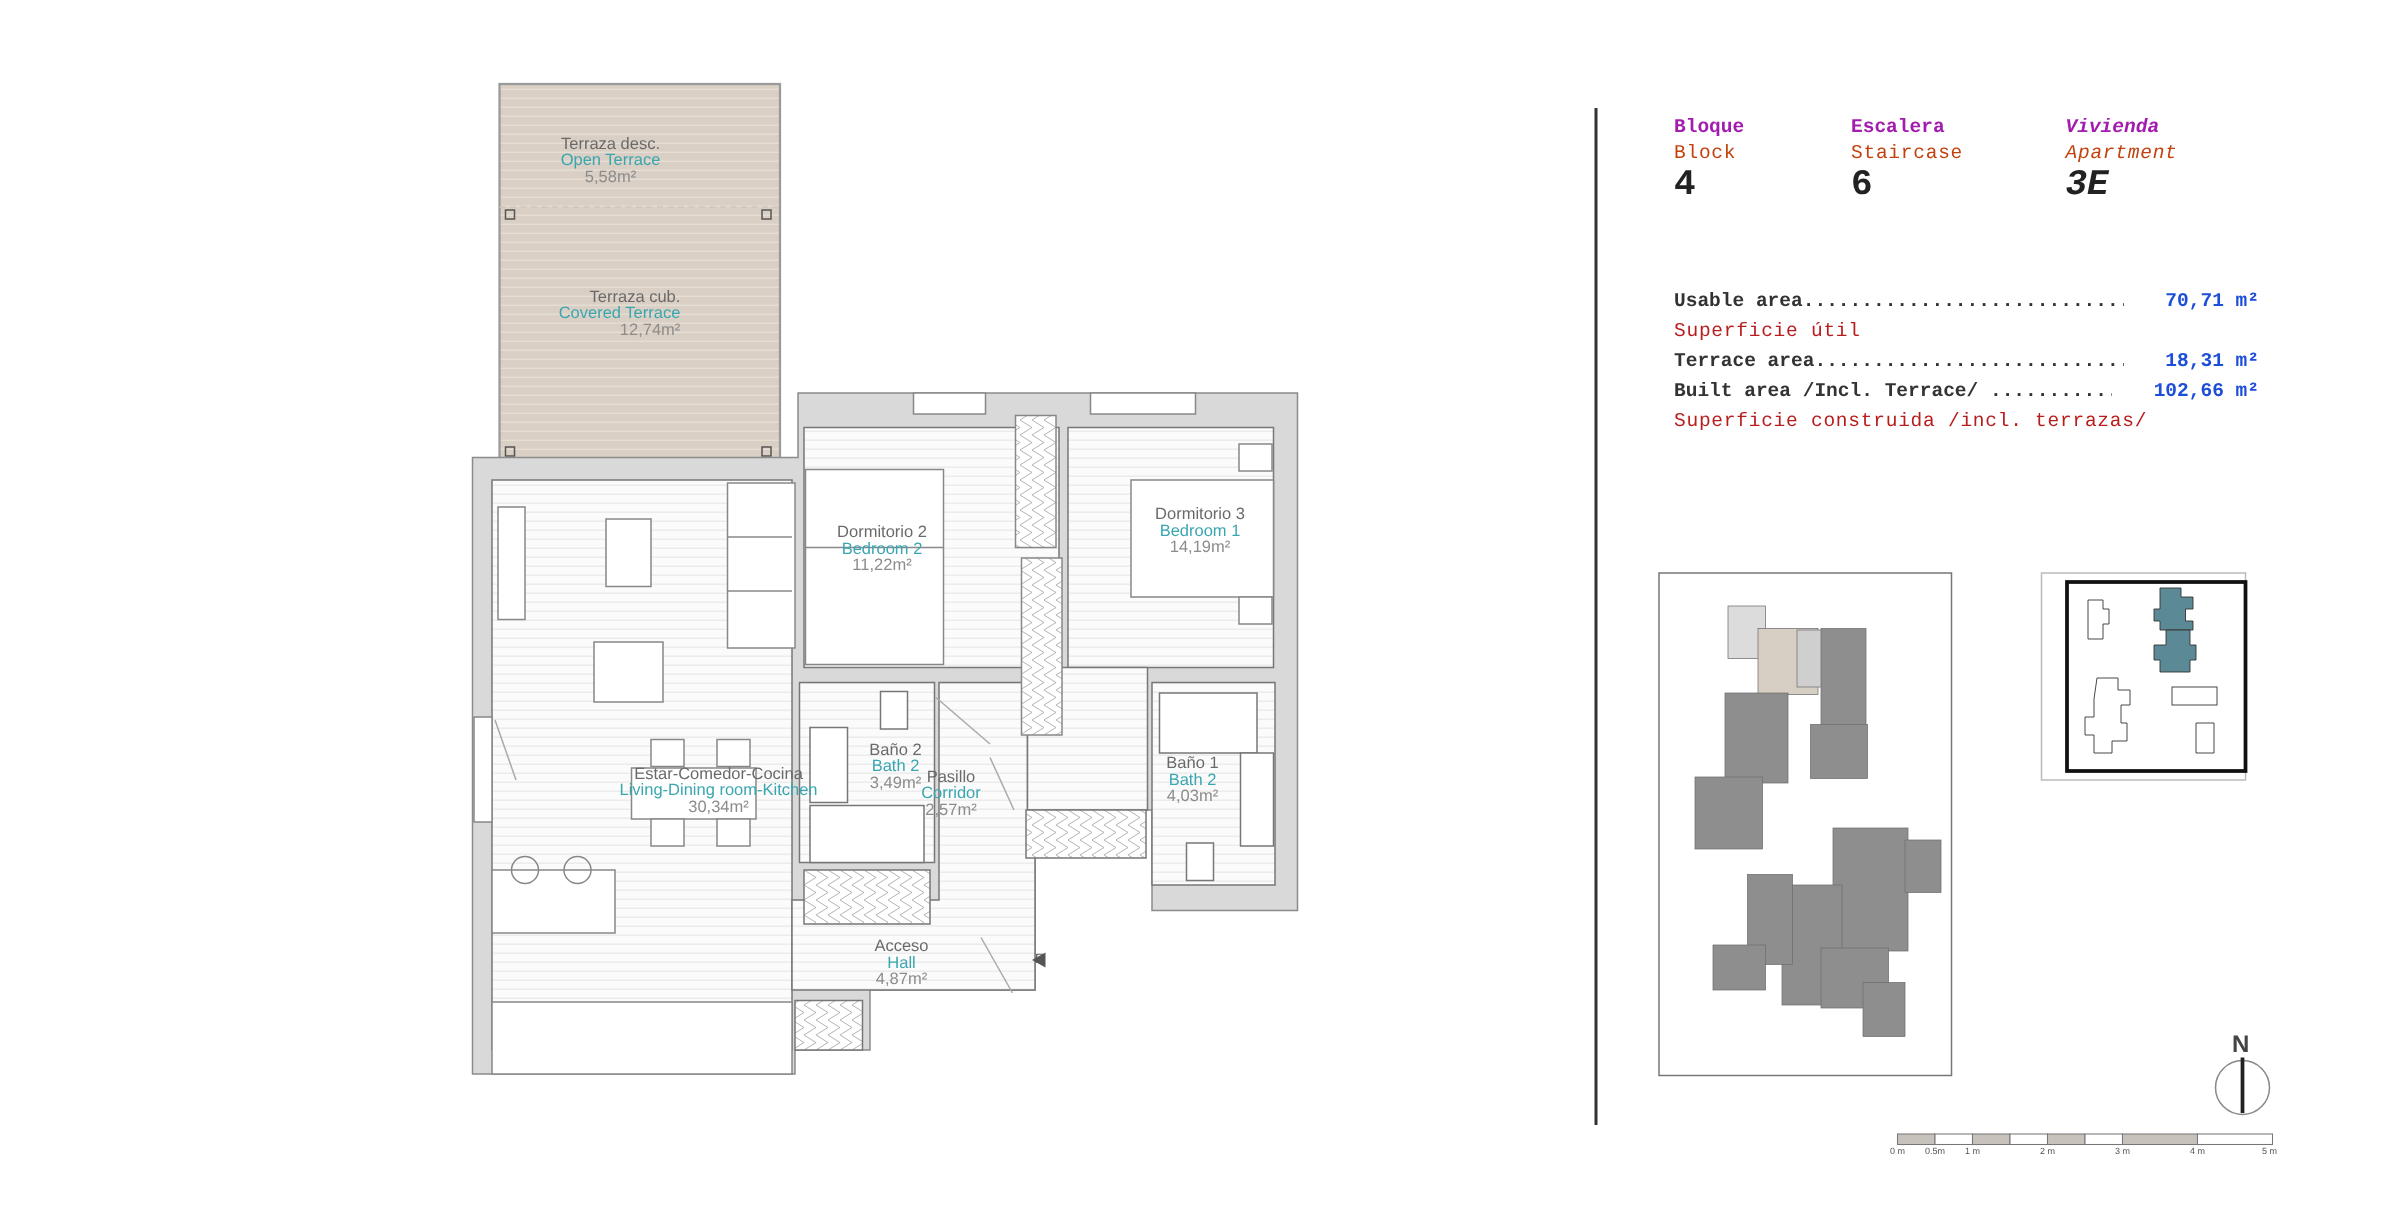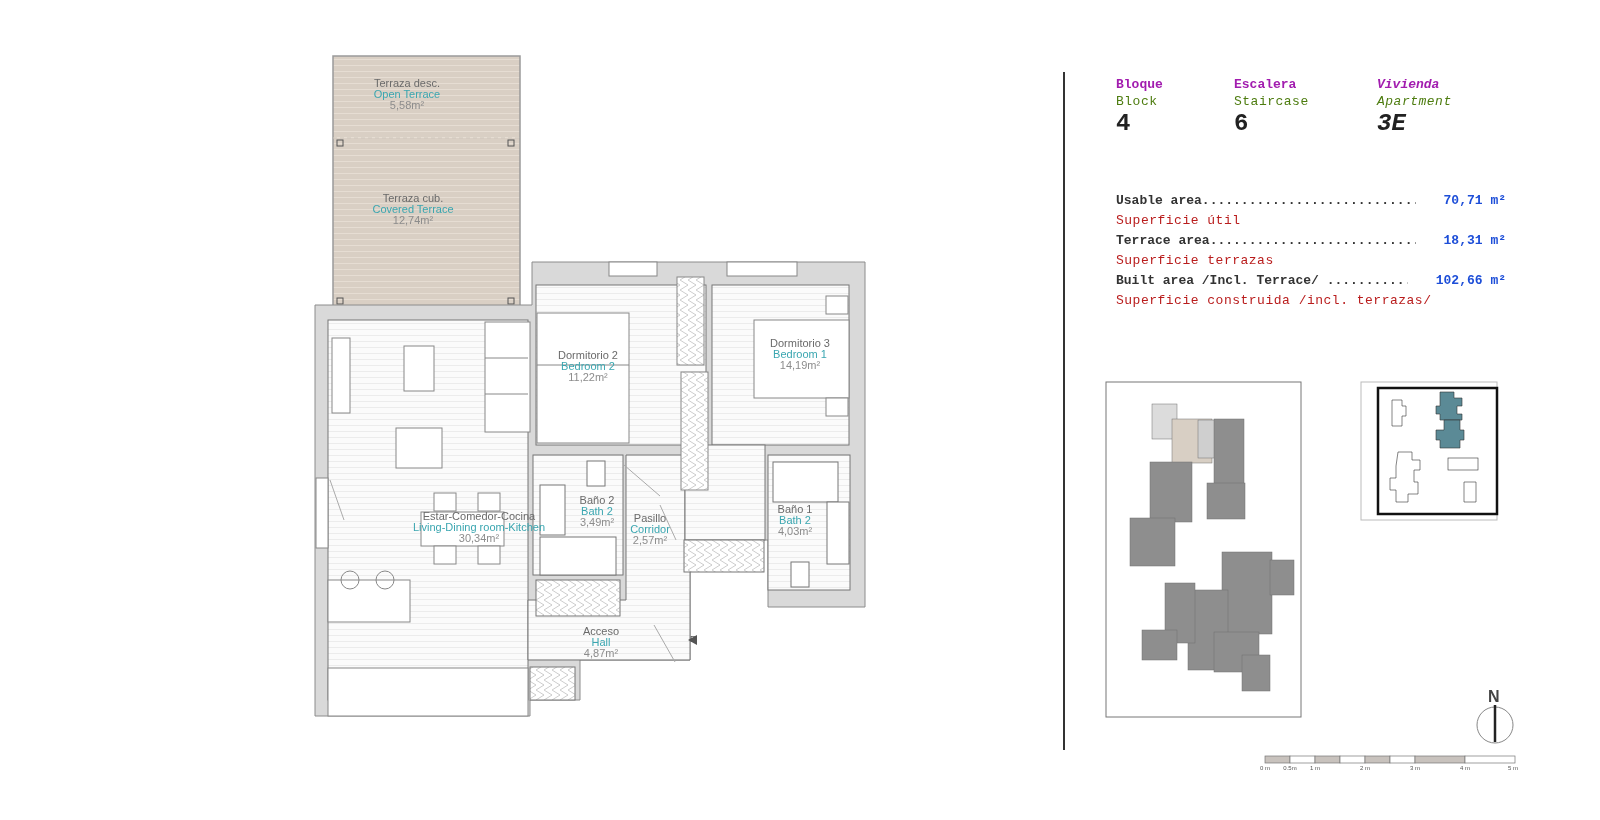--- a/index.html
+++ b/index.html
@@ -5,21 +5,21 @@
   html, body { margin:0; padding:0; background:#ffffff; }
   body { width:1600px; height:820px; position:relative; overflow:hidden; font-family:"Liberation Sans", sans-serif; }
   #plan { position:absolute; left:0; top:0; }
   .rl { position:absolute; text-align:center; font-family:"Liberation Sans", sans-serif; font-size:11px; line-height:11px; white-space:nowrap; transform:translateX(-50%); }
   .rl .es { color:#6a6a6a; display:block; }
   .rl .en { color:#3aa6b0; display:block; }
   .rl .ar { color:#8c8c8c; display:block; }
   .mono { font-family:"Liberation Mono", "DejaVu Sans Mono", monospace; }
   .info-col { position:absolute; top:76px; }
   .info-col .lbl-es { font-weight:bold; font-size:13px; color:#a21caf; display:block; line-height:17px; }
-  .info-col .lbl-en { font-size:13px; color:#4d7c0f; display:block; line-height:17px; letter-spacing:0.5px; }
+  .info-col .lbl-en { font-size:13px; color:#c2410c; display:block; line-height:17px; letter-spacing:0.5px; }
   .info-col .val { font-weight:bold; font-size:24px; color:#222; display:block; line-height:28px; }
   .area-table { position:absolute; left:1116px; top:191px; font-size:13px; line-height:20px; }
   .area-row { display:flex; width:390px; }
   .area-row .k { font-weight:bold; color:#333; white-space:pre; }
   .area-row .dots { flex:1; overflow:hidden; white-space:nowrap; color:#333; font-weight:bold; }
   .area-row .v { font-weight:bold; color:#1d4ed8; white-space:nowrap;margin-left:28px; }
   .area-sub { color:#b91c1c; letter-spacing:0.5px; }
   .scale-lbl { position:absolute; top:765px; font-size:6px; color:#555; transform:translateX(-50%); }
   .e-mark { position:absolute; left:690px; top:634px; font-size:9px; color:#555; }
   .north { position:absolute; left:1488px; top:688px; font-weight:bold; font-size:16px; color:#444; }
@@ -161,26 +161,26 @@
     <rect x="1290" y="756" width="25" height="7" fill="#fff"></rect>
     <rect x="1315" y="756" width="25" height="7" fill="#c8c2bd"></rect>
     <rect x="1340" y="756" width="25" height="7" fill="#fff"></rect>
     <rect x="1365" y="756" width="25" height="7" fill="#c8c2bd"></rect>
     <rect x="1390" y="756" width="25" height="7" fill="#fff"></rect>
     <rect x="1415" y="756" width="50" height="7" fill="#c8c2bd"></rect>
     <rect x="1465" y="756" width="50" height="7" fill="#fff"></rect>
   </g>
 </svg>
 
-<div class="rl" style="left:407px;top:78px;">
+<div class="rl" style="left:407px;top:91px;">
   <span class="es">Terraza desc.</span>
   <span class="en">Open Terrace</span>
   <span class="ar">5,58m²</span>
 </div>
-<div class="rl" style="left:413px;top:193px;">
+<div class="rl" style="left:413px;top:193px;text-align:right;">
   <span class="es">Terraza cub.</span>
   <span class="en">Covered Terrace</span>
   <span class="ar">12,74m²</span>
 </div>
 <div class="rl" style="left:588px;top:350px;">
   <span class="es">Dormitorio 2</span>
   <span class="en">Bedroom 2</span>
   <span class="ar">11,22m²</span>
 </div>
 <div class="rl" style="left:800px;top:338px;">
@@ -191,21 +191,21 @@
 <div class="rl" style="left:449px;top:511px;margin-left:30px;">
   <span class="es">Estar-Comedor-Cocina</span>
   <span class="en">Living-Dining room-Kitchen</span>
   <span class="ar">30,34m²</span>
 </div>
 <div class="rl" style="left:583px;top:495px;padding-left:28px;">
   <span class="es">Baño 2</span>
   <span class="en">Bath 2</span>
   <span class="ar">3,49m²</span>
 </div>
-<div class="rl" style="left:650px;top:513px;">
+<div class="rl" style="left:634px;top:513px;">
   <span class="es">Pasillo</span>
   <span class="en">Corridor</span>
   <span class="ar">2,57m²</span>
 </div>
 <div class="rl" style="left:795px;top:504px;">
   <span class="es">Baño 1</span>
   <span class="en">Bath 2</span>
   <span class="ar">4,03m²</span>
 </div>
 <div class="rl" style="left:601px;top:626px;">
@@ -237,21 +237,20 @@
     <span class="k">Usable area</span>
     <span class="dots">..............................................</span>
     <span class="v"><span>70,71</span> <span>m²</span></span>
   </div>
   <div class="area-sub">Superficie útil</div>
   <div class="area-row">
     <span class="k">Terrace area</span>
     <span class="dots">..............................................</span>
     <span class="v"><span>18,31</span> <span>m²</span></span>
   </div>
-  <div class="area-sub">Superficie terrazas</div>
   <div class="area-row">
     <span class="k">Built area /Incl. Terrace/ </span>
     <span class="dots">..............................................</span>
     <span class="v"><span>102,66</span> <span>m²</span></span>
   </div>
   <div class="area-sub">Superficie construida /incl. terrazas/</div>
 </div>
 
 <div class="north">N</div>
 

